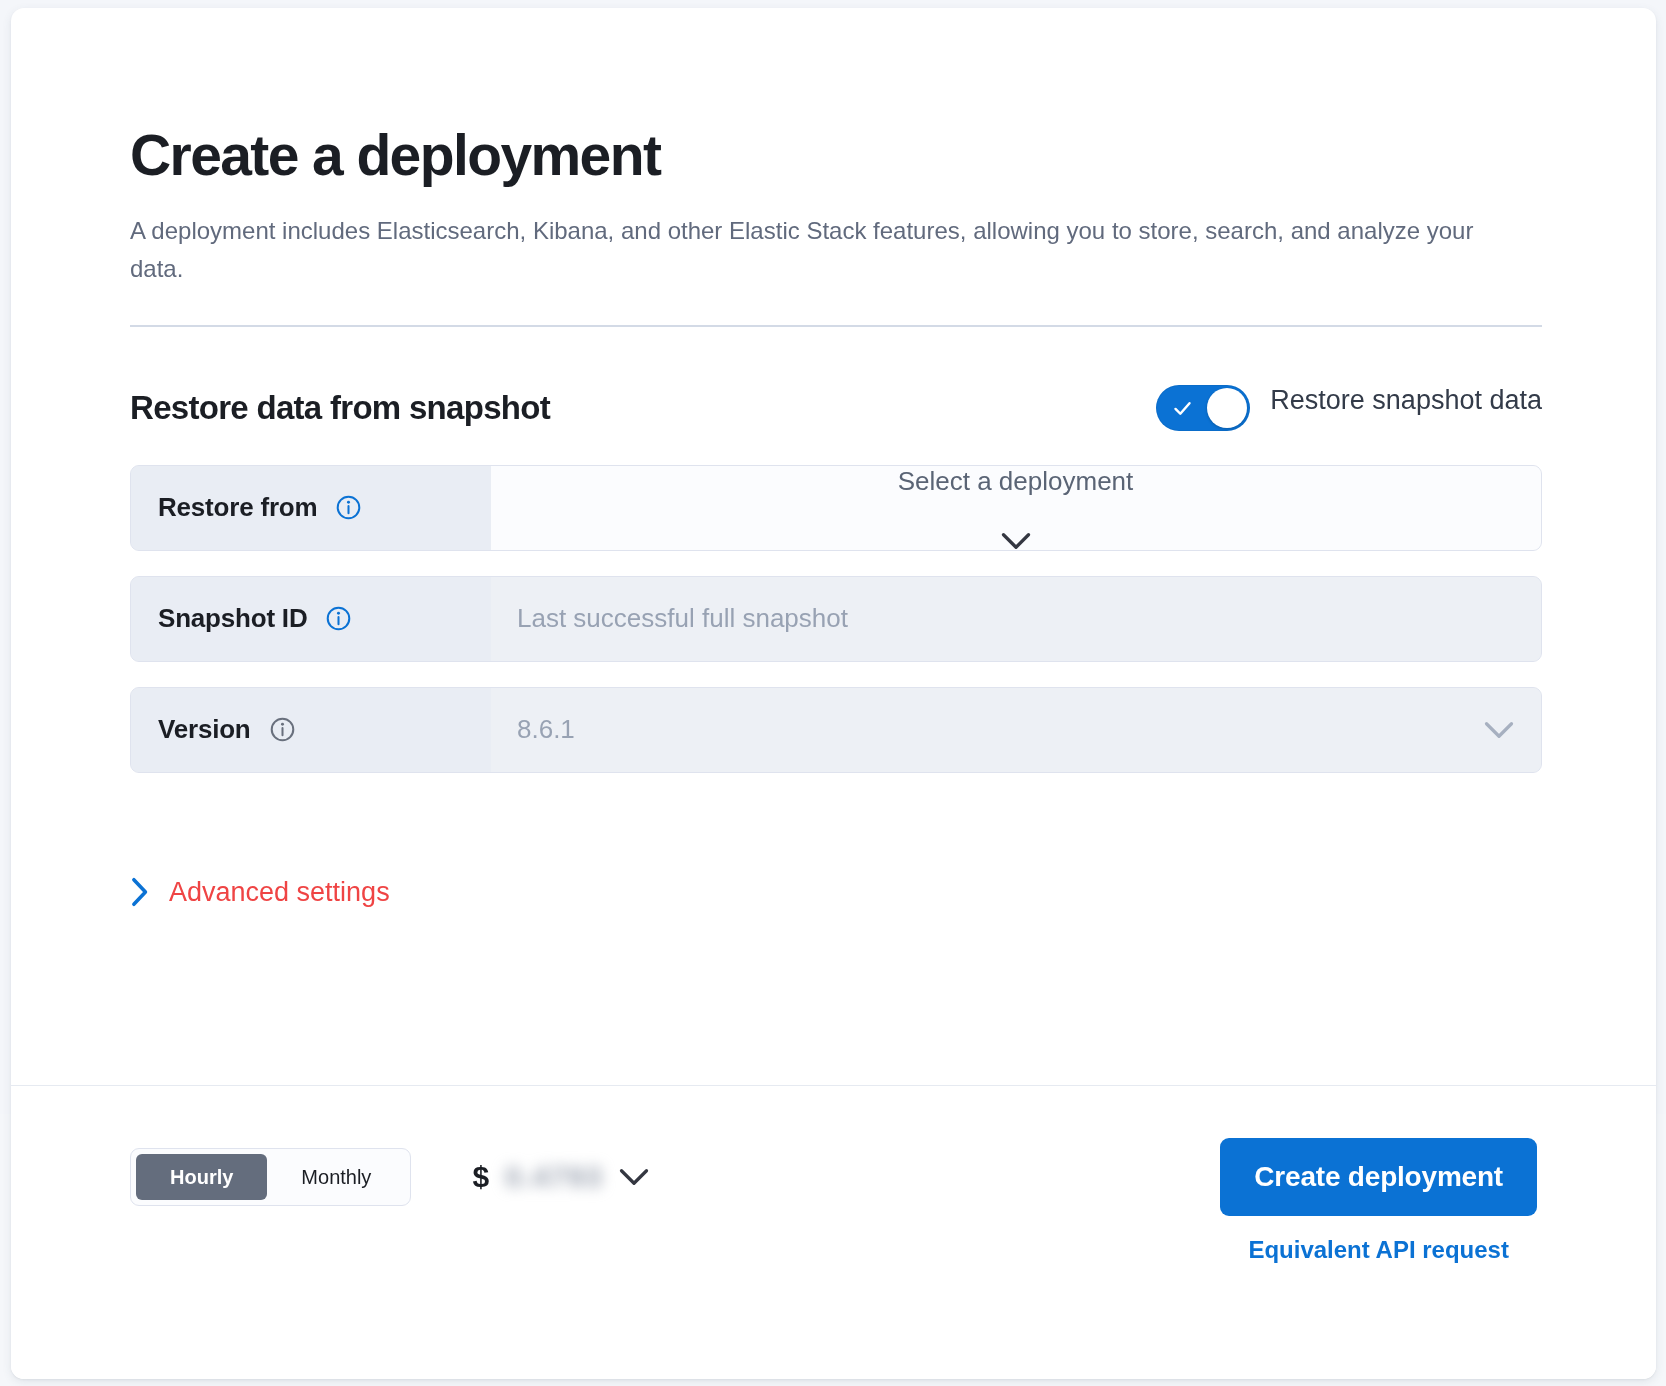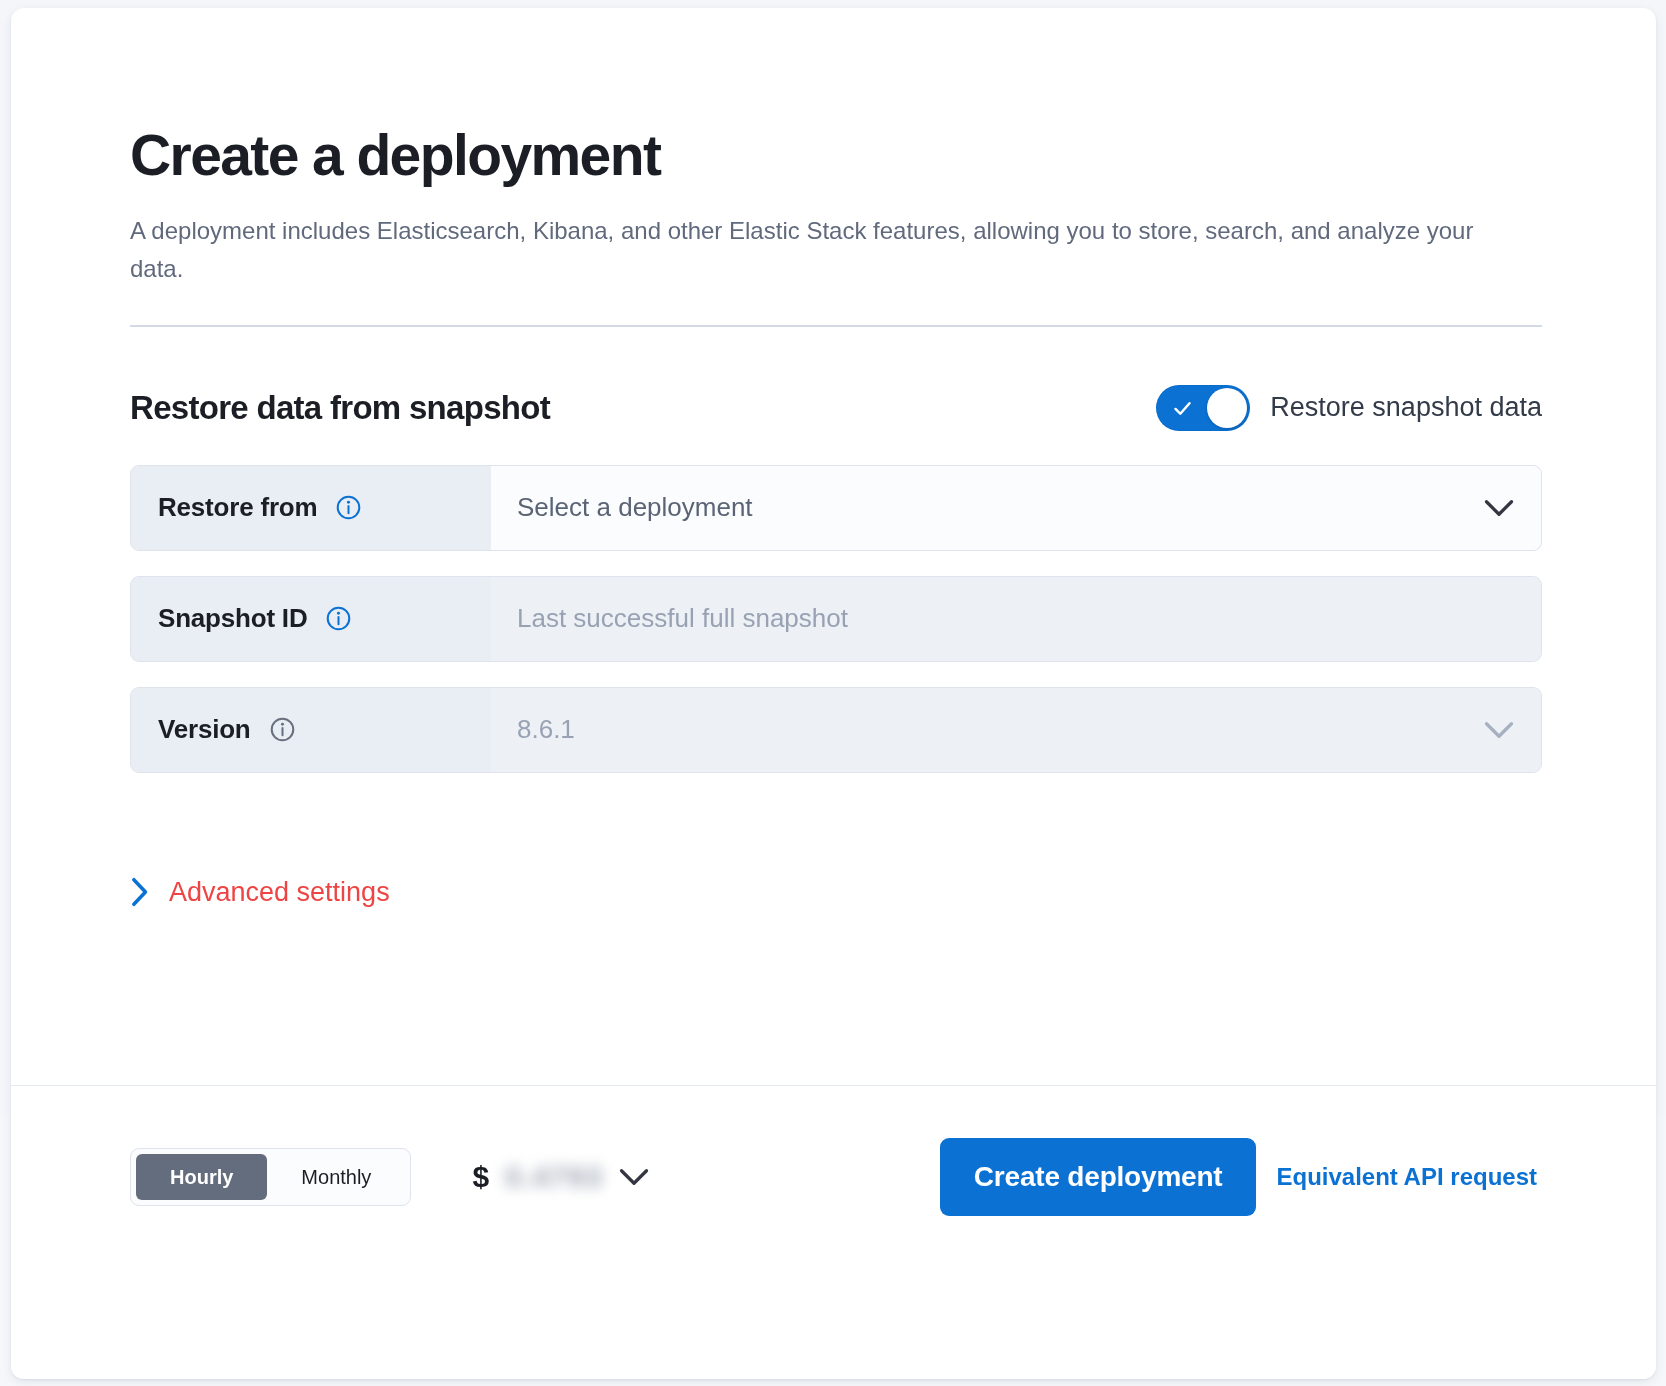--- a/index.html
+++ b/index.html
@@ -102,21 +102,20 @@
   
   .restore-section { margin-top: 58px; }
   .restore-head-row {
     display: flex;
     align-items: center;
     justify-content: space-between;
     width: 1412px;
   }
   .toggle-wrap {
     display: flex;
-    align-items: center;
     gap: 20px;
   }
   .switch {
     position: relative;
     width: 94px;
     height: 46px;
     border-radius: 23px;
     background: #0b72d4;
     border: none;
     padding: 0;
@@ -181,21 +180,21 @@
   .info-icon { width: 25px; height: 25px; flex: none; display:block; }
   .row-field {
     flex: 1 1 auto;
     display: flex;
     align-items: center;
     justify-content: space-between;
     padding: 0 27px 0 26px;
     box-sizing: border-box;
     font-size: 26px;
   }
-  .row-field.enabled { background: #fbfcfe; color: #5a6475; }
+  .row-field.enabled { background: #fbfcfe; color: #5a6475; flex-direction: column; }
   .row-field.disabled { background: #edf0f5; color: #98a2b3; }
   .chev { width: 30px; height: 18px; flex: none; display: block; }
 
   
   .advanced {
     margin-top: 79px;
     display: inline-flex;
     align-items: center;
     gap: 19px;
     cursor: pointer;
@@ -272,21 +271,21 @@
     font-size: 30px;
     font-weight: 700;
     color: #9aa2b0;
     filter: blur(7px);
     letter-spacing: 1px;
     user-select: none;
   }
 
   .right-footer {
     display: flex;
-    flex-direction: row;
+    flex-direction: column;
     align-items: center;
     gap: 20px;
   }
   .primary-btn {
     background: #0b72d4;
     color: #ffffff;
     border: none;
     border-radius: 9px;
     font-family: "Liberation Sans", sans-serif;
     font-size: 28px;

